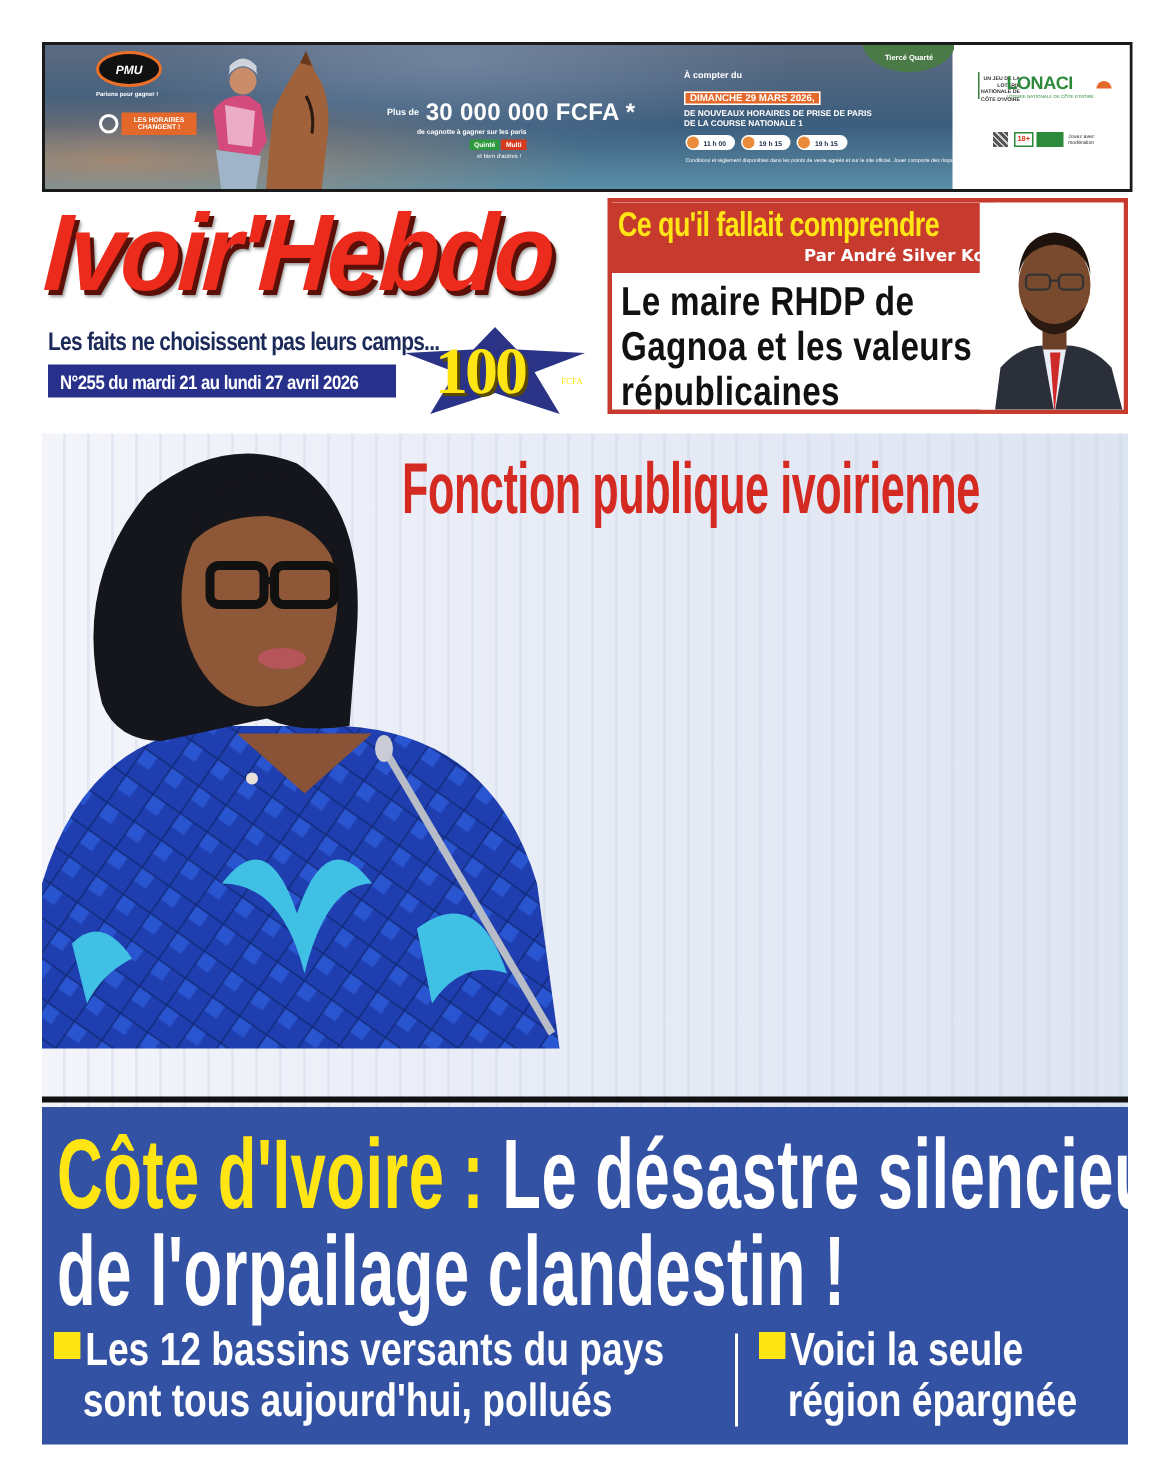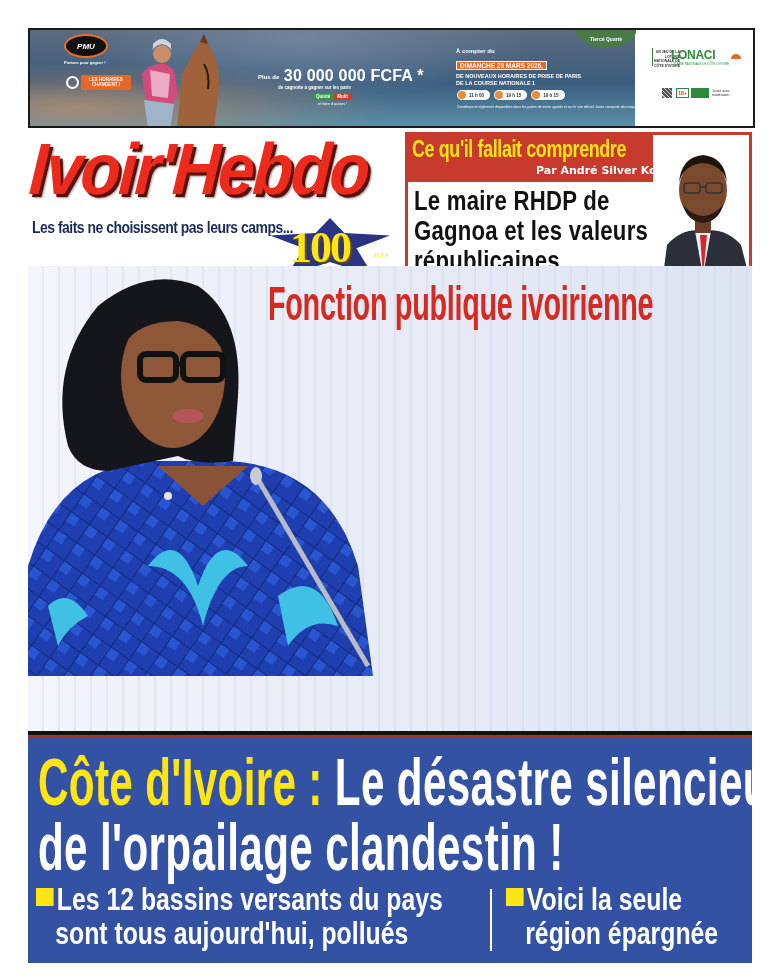--- a/index.html
+++ b/index.html
@@ -124,21 +124,21 @@
     font-family: "DejaVu Sans", sans-serif;
   }
   .editorial .headline {
     position: absolute; left: 6px; top: 51px; width: 300px; font-size: 27px; font-weight: bold; color: #111;
     line-height: 30px; transform: scaleX(0.82); transform-origin: left top; letter-spacing: 0.3px;
   }
   .editorial .portrait { position: absolute; left: 245px; top: 0; width: 99px; height: 141px; }
 
   
   .hero {
-    position: absolute; left: 28px; top: 266px; width: 724px; height: 508px; overflow: hidden;
+    position: absolute; left: 28px; top: 289px; width: 724px; height: 508px; overflow: hidden;
     background: linear-gradient(90deg, #f4f5fb 0%, #e8ecf6 45%, #dde4f2 100%);
   }
   .hero .stripes {
     position: absolute; inset: 0;
     background: repeating-linear-gradient(90deg, rgba(255,255,255,0.0) 0 14px, rgba(200,210,232,0.35) 14px 16px);
   }
   .hero .person { position: absolute; left: 0; top: 0; width: 360px; height: 445px; }
   .hero .podium {
     position: absolute; left: 0; bottom: 0; width: 724px; height: 42px;
     background: linear-gradient(180deg, #b53a25 0%, #8e1d12 40%, #7a150c 100%);
@@ -243,20 +243,23 @@
   </div>
   <div class="qr"></div>
   <div class="badge25">18+</div>
   <div class="badge-green"></div>
   <div class="badge-txt">Jouez avec modération</div>
 </div>
 
 <div class="masthead">
   <div class="logo">Ivoir'Hebdo</div>
   <div class="tagline">Les faits ne choisissent pas leurs camps...</div>
+  <div class="issue-bar">
+    <span>N°255 du mardi 21 au lundi 27 avril 2026</span>
+  </div>
   <div class="price-star"></div>
   <div class="price">100</div>
   <div class="price-unit">FCFA</div>
 </div>
 
 <div class="editorial">
   <div class="kicker-box"></div>
   <div class="kicker">Ce qu'il fallait comprendre</div>
   <div class="byline">Par André Silver Konan</div>
   <div class="headline">Le maire RHDP de Gagnoa et les valeurs républicaines</div>

